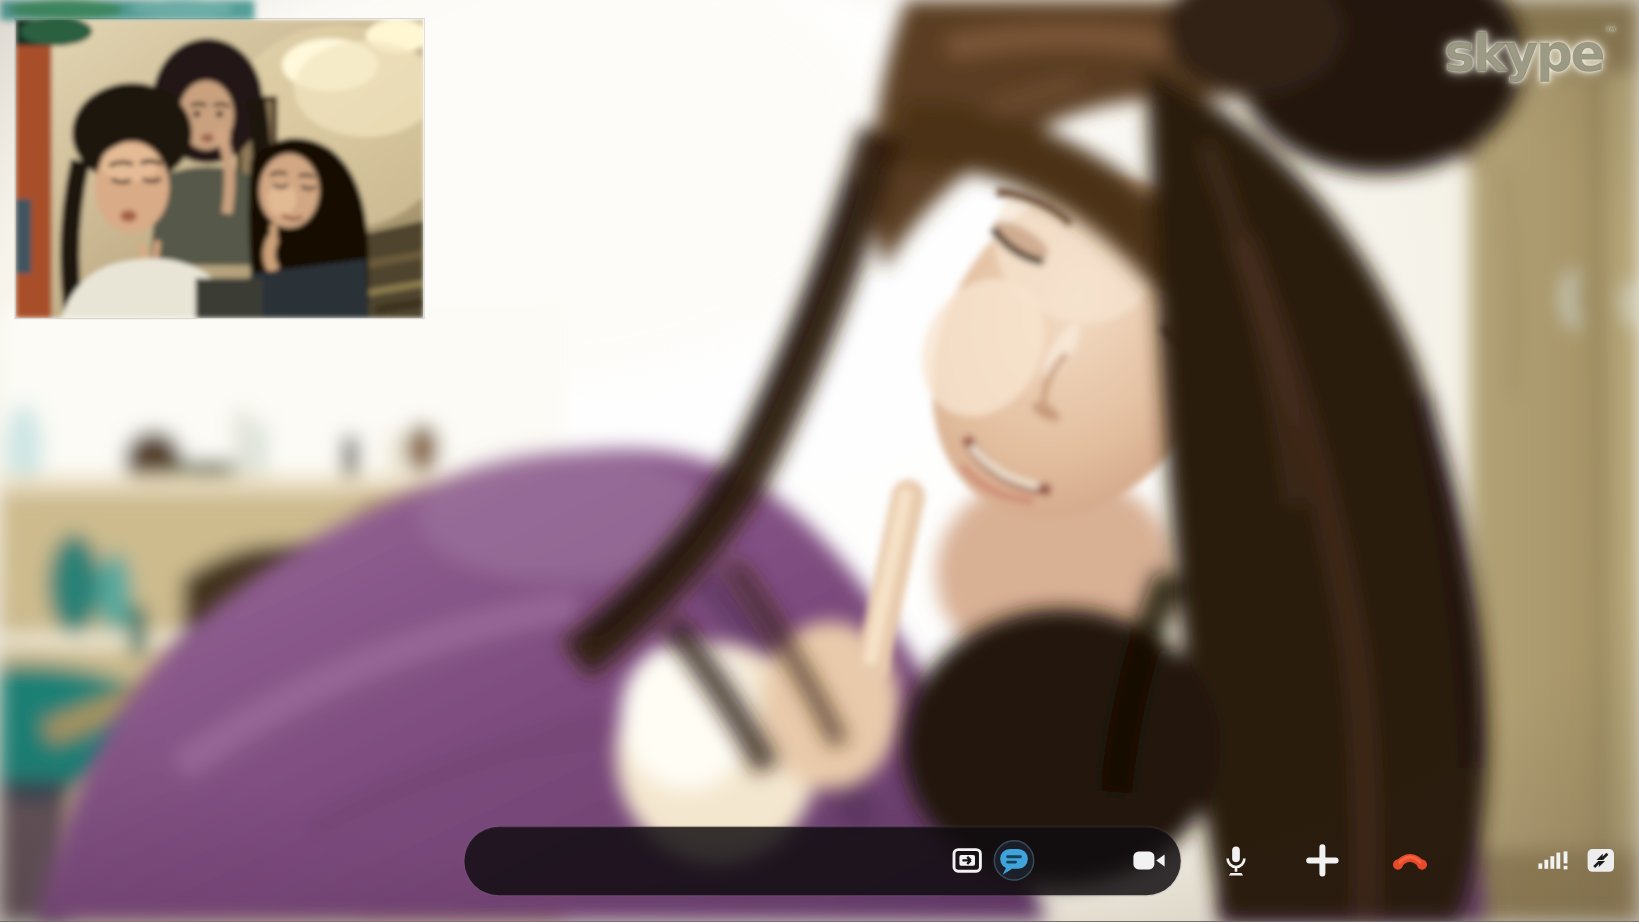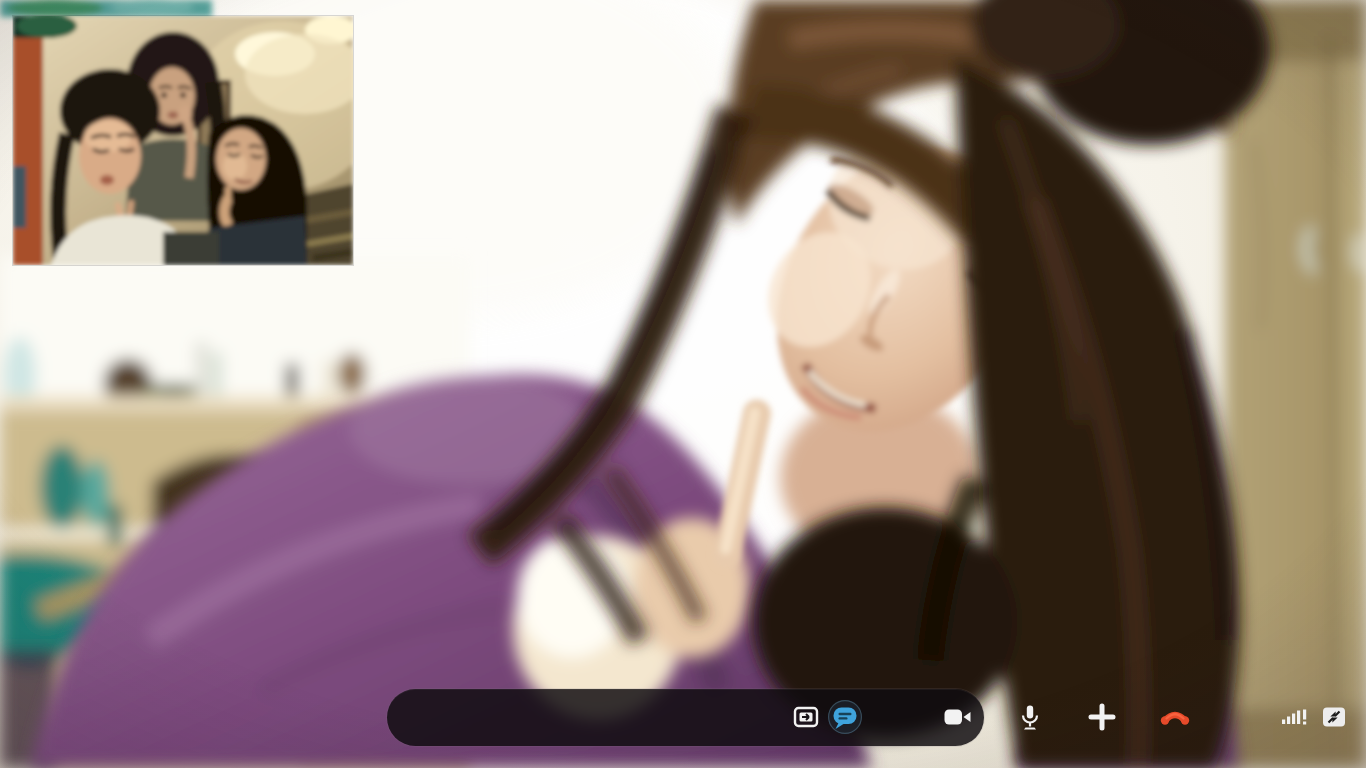--- a/index.html
+++ b/index.html
@@ -235,20 +235,23 @@
         <ellipse cx="94" cy="164" rx="7" ry="5" fill="#a5604a"></ellipse>
         <rect x="104" y="186" width="6" height="22" rx="3" fill="#d9ab87" transform="rotate(-15 107 197)"></rect>
         <rect x="114" y="184" width="6" height="22" rx="3" fill="#cfa07c" transform="rotate(8 117 195)"></rect>
         <ellipse cx="112" cy="212" rx="11" ry="12" fill="#d3a480"></ellipse>
         <path d="M38 249 Q50 212 85 203 Q132 192 162 214 L172 249 Z" fill="#e9e5d6"></path>
         <rect x="150" y="216" width="56" height="33" fill="#3a3c34"></rect>
       </g>
     </svg>
   </div>
 
+  <div class="watermark">
+    <span>skype</span><sup>™</sup>
+  </div>
 
   <div class="control-bar">
 
     <button class="cbtn" style="left:401px">
       <svg viewBox="0 0 36 36">
         <rect x="7" y="9" width="22" height="18" rx="3.5" fill="none" stroke="#f2f2f2" stroke-width="2.4"></rect>
         <rect x="11.5" y="13.5" width="13" height="9" rx="1.5" fill="#f2f2f2"></rect>
         <path d="M14 18 h7 M21 18 l-3 -3 M21 18 l-3 3" stroke="#181418" stroke-width="2" fill="none"></path>
       </svg>
     </button>

